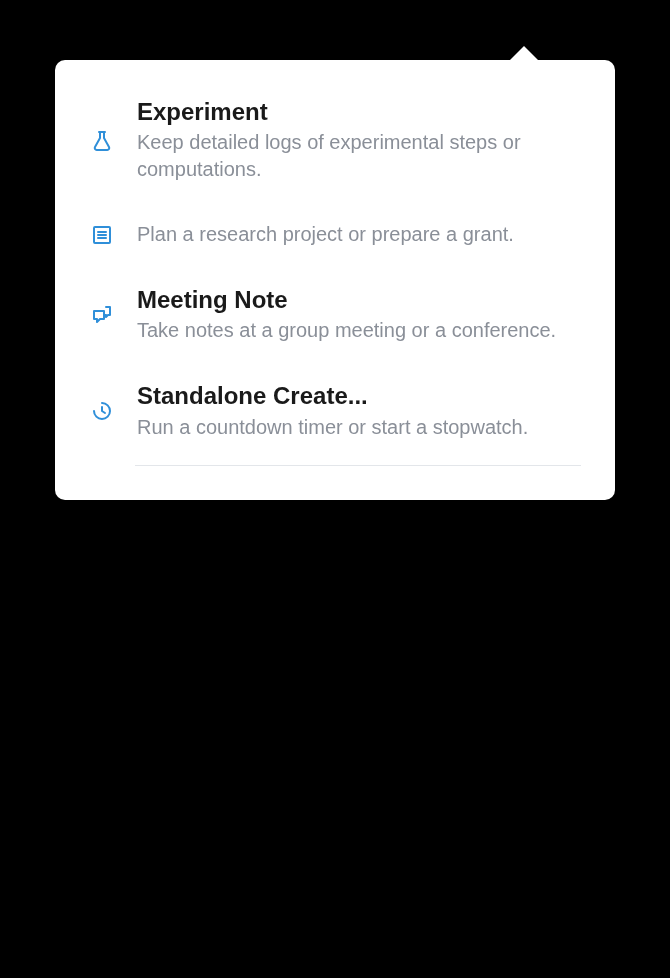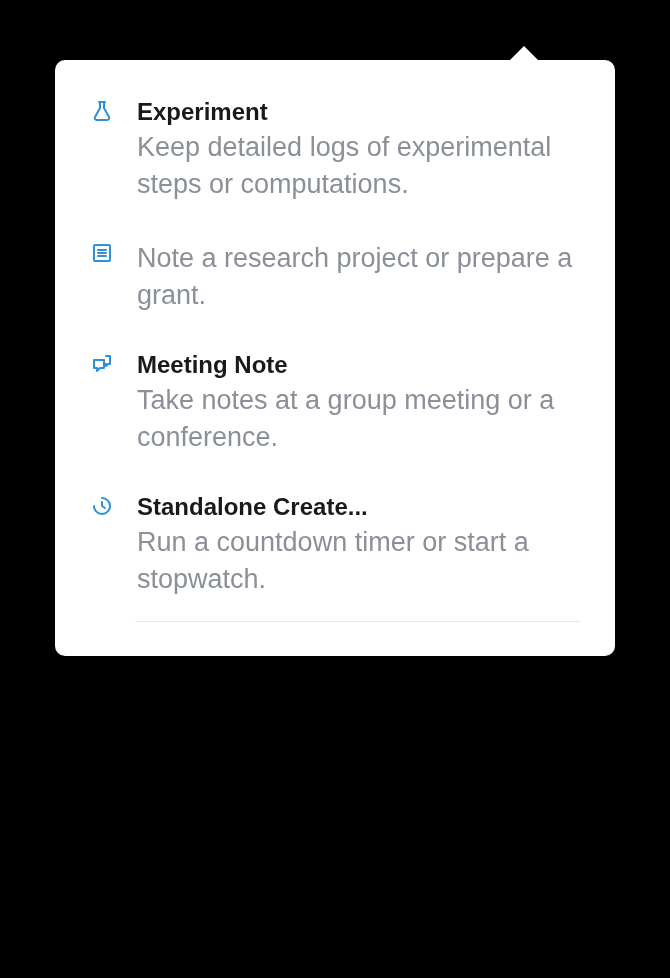--- a/index.html
+++ b/index.html
@@ -31,21 +31,21 @@
     top: -14px;
     right: 75px;
     width: 0;
     height: 0;
     border-left: 16px solid transparent;
     border-right: 16px solid transparent;
     border-bottom: 16px solid #fff;
   }
   .menu-item {
     display: flex;
-    align-items: flex-start;
+    align-items: center;
     padding: 18px 34px 18px 34px;
     cursor: pointer;
   }
   .icon {
     width: 26px;
     height: 26px;
     flex: 0 0 26px;
     margin-right: 22px;
     margin-top: 2px;
     display: flex;
@@ -59,21 +59,21 @@
   .text-block {
     flex: 1;
   }
   .item-title {
     font-size: 24px;
     font-weight: 600;
     color: #1a1a1a;
     line-height: 1.3;
   }
   .item-desc {
-    font-size: 27px;
+    font-size: 20px;
     color: #8a8f98;
     line-height: 1.35;
     margin-top: 2px;
   }
   .divider {
     height: 1px;
     background: #e3e6ea;
     margin: 6px 34px 6px 80px;
   }
   .blue { color: #2f8fd9; }
@@ -100,21 +100,21 @@
   <div class="menu-item">
     <span class="icon blue">
       <svg viewBox="0 0 24 24" fill="none" stroke="currentColor" stroke-width="2" stroke-linecap="round" stroke-linejoin="round">
         <rect x="4" y="4" width="16" height="16" rx="1"></rect>
         <line x1="8" y1="9" x2="16" y2="9"></line>
         <line x1="8" y1="12" x2="16" y2="12"></line>
         <line x1="8" y1="15" x2="16" y2="15"></line>
       </svg>
     </span>
     <div class="text-block">
-      <div class="item-desc">Note a research project or prepare a grant.</div>
+      <div class="item-desc">Plan a research project or prepare a grant.</div>
     </div>
   </div>
 
   <div class="menu-item">
     <span class="icon blue">
       <svg viewBox="0 0 24 24" fill="none" stroke="currentColor" stroke-width="2" stroke-linecap="round" stroke-linejoin="round">
         <path d="M16 4h4v8h-2l-2 2v-2h-2"></path>
         <path d="M4 8h10v8h-4l-3 3v-3H4z"></path>
       </svg>
     </span>

